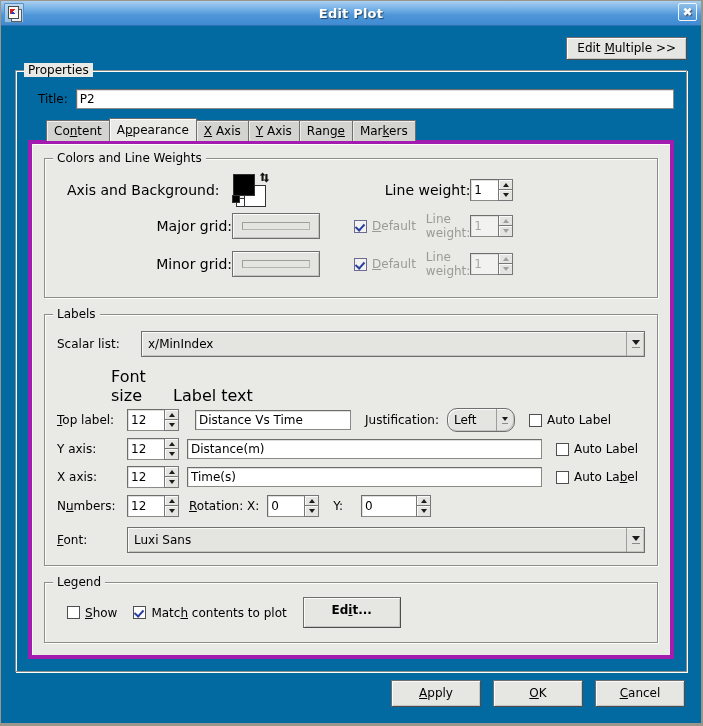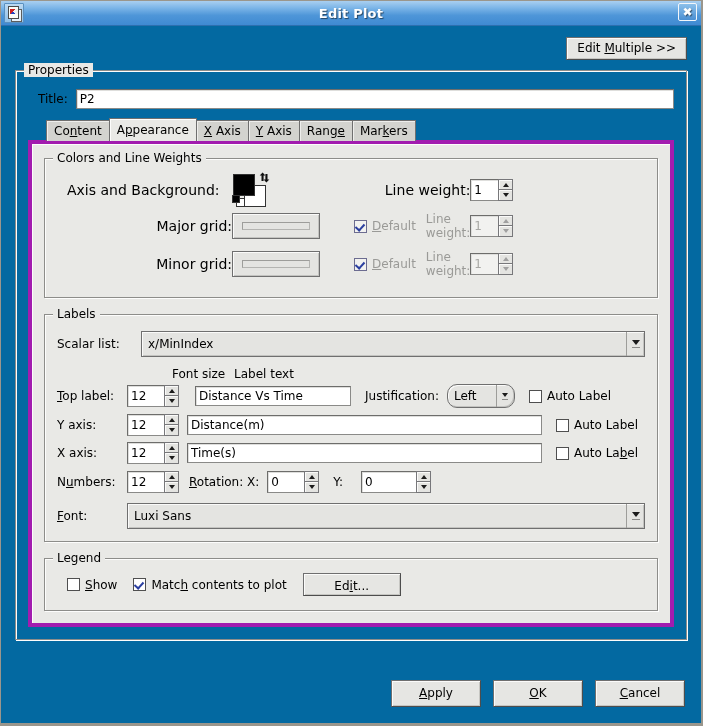--- a/index.html
+++ b/index.html
@@ -435,22 +435,22 @@
   #labels-group { padding: 16px 12px 12px; margin-top: 16px; }
 
   .scalar-row {
     display: flex;
     align-items: center;
     gap: 8px;
     margin-bottom: 10px;
   }
 
   .colhdr {
-    margin-left: 115px;
-    font-size: 12px;
+    margin-left: 54px;
+    font-size: 16px;
     margin-bottom: 3px;
   }
   .colhdr span.ft { display: inline-block; width: 62px; }
 
   .lrow {
     display: flex;
     align-items: center;
     margin-bottom: 6px;
   }
   .lrow .rl {
@@ -771,21 +771,21 @@
           <div class="legend">Legend</div>
           <div class="legend-row">
             <div class="chk" style="margin-left:10px;">
               <span class="chkbox"></span>
               <span><span></span><u>S</u><span>how</span></span>
             </div>
             <div class="chk">
               <span class="chkbox checked"></span>
               <span><span>Matc</span><u>h</u><span> contents to plot</span></span>
             </div>
-            <div class="btn" style="width:96px;text-align:center;padding:5px 0 2px;"><span>Ed</span><u>i</u><span>t...</span></div>
+            <div class="btn" style="width:96px;text-align:center;padding:5px 0 10px;font-weight:bold;"><span>Ed</span><u>i</u><span>t...</span></div>
           </div>
         </div>
 
       </div>
     </div>
 
     <div class="bottombar">
       <div class="btn"><span></span><u>A</u><span>pply</span></div>
       <div class="btn"><span></span><u>O</u><span>K</span></div>
       <div class="btn"><span></span><u>C</u><span>ancel</span></div>

